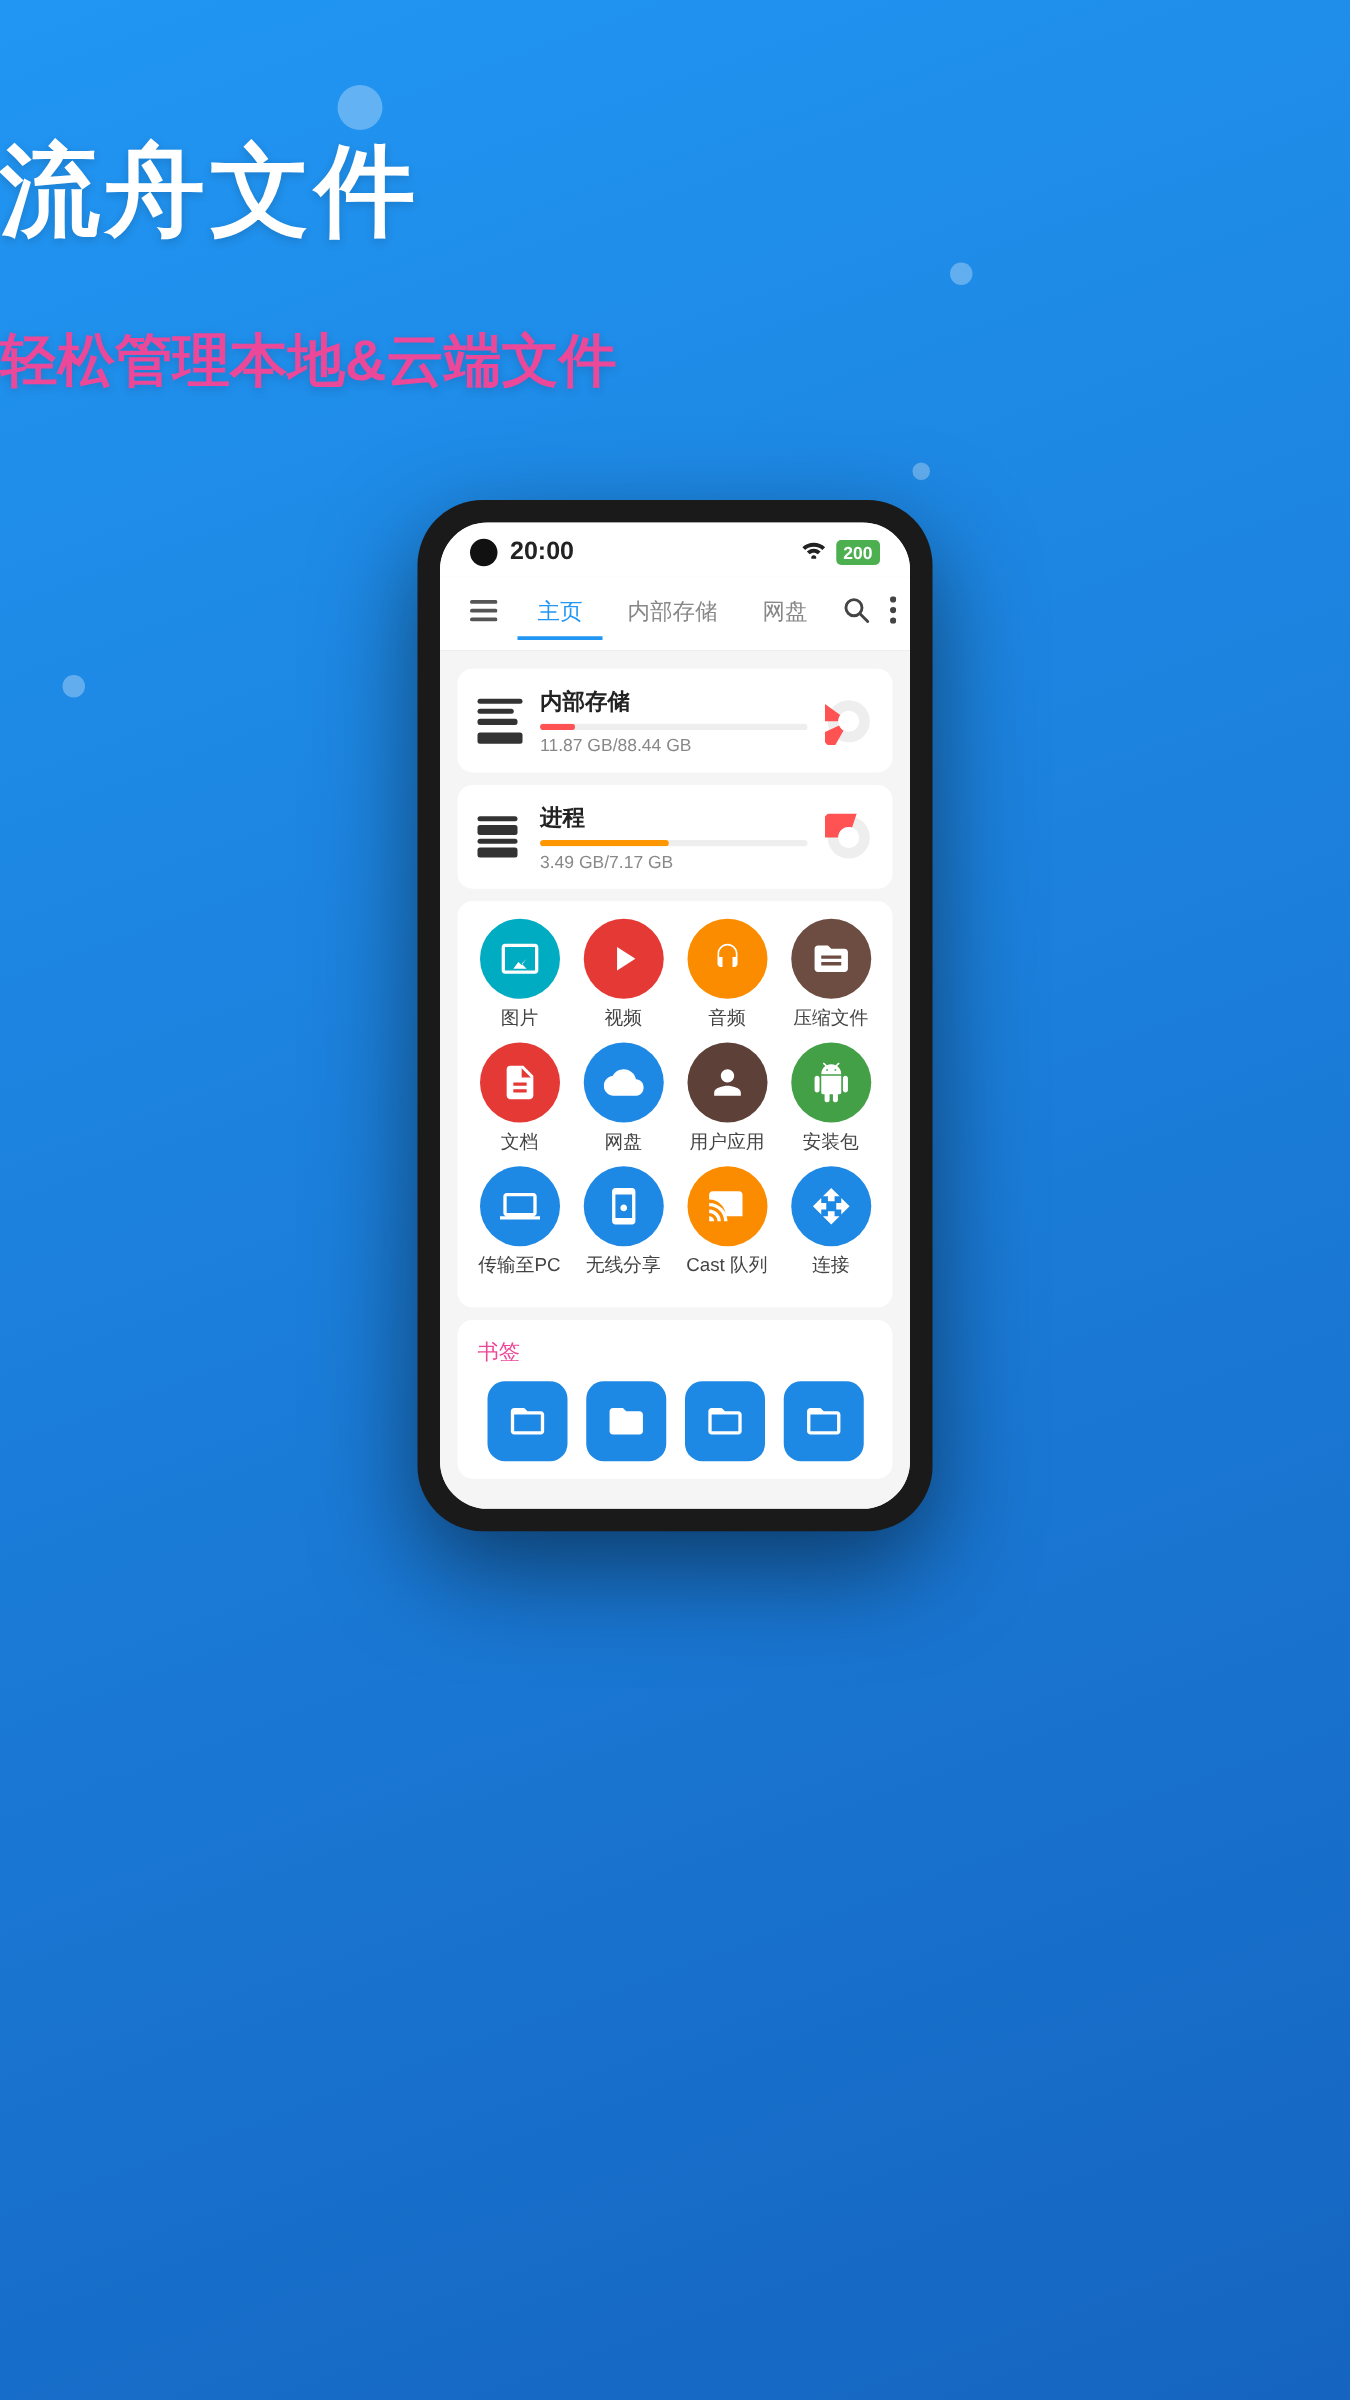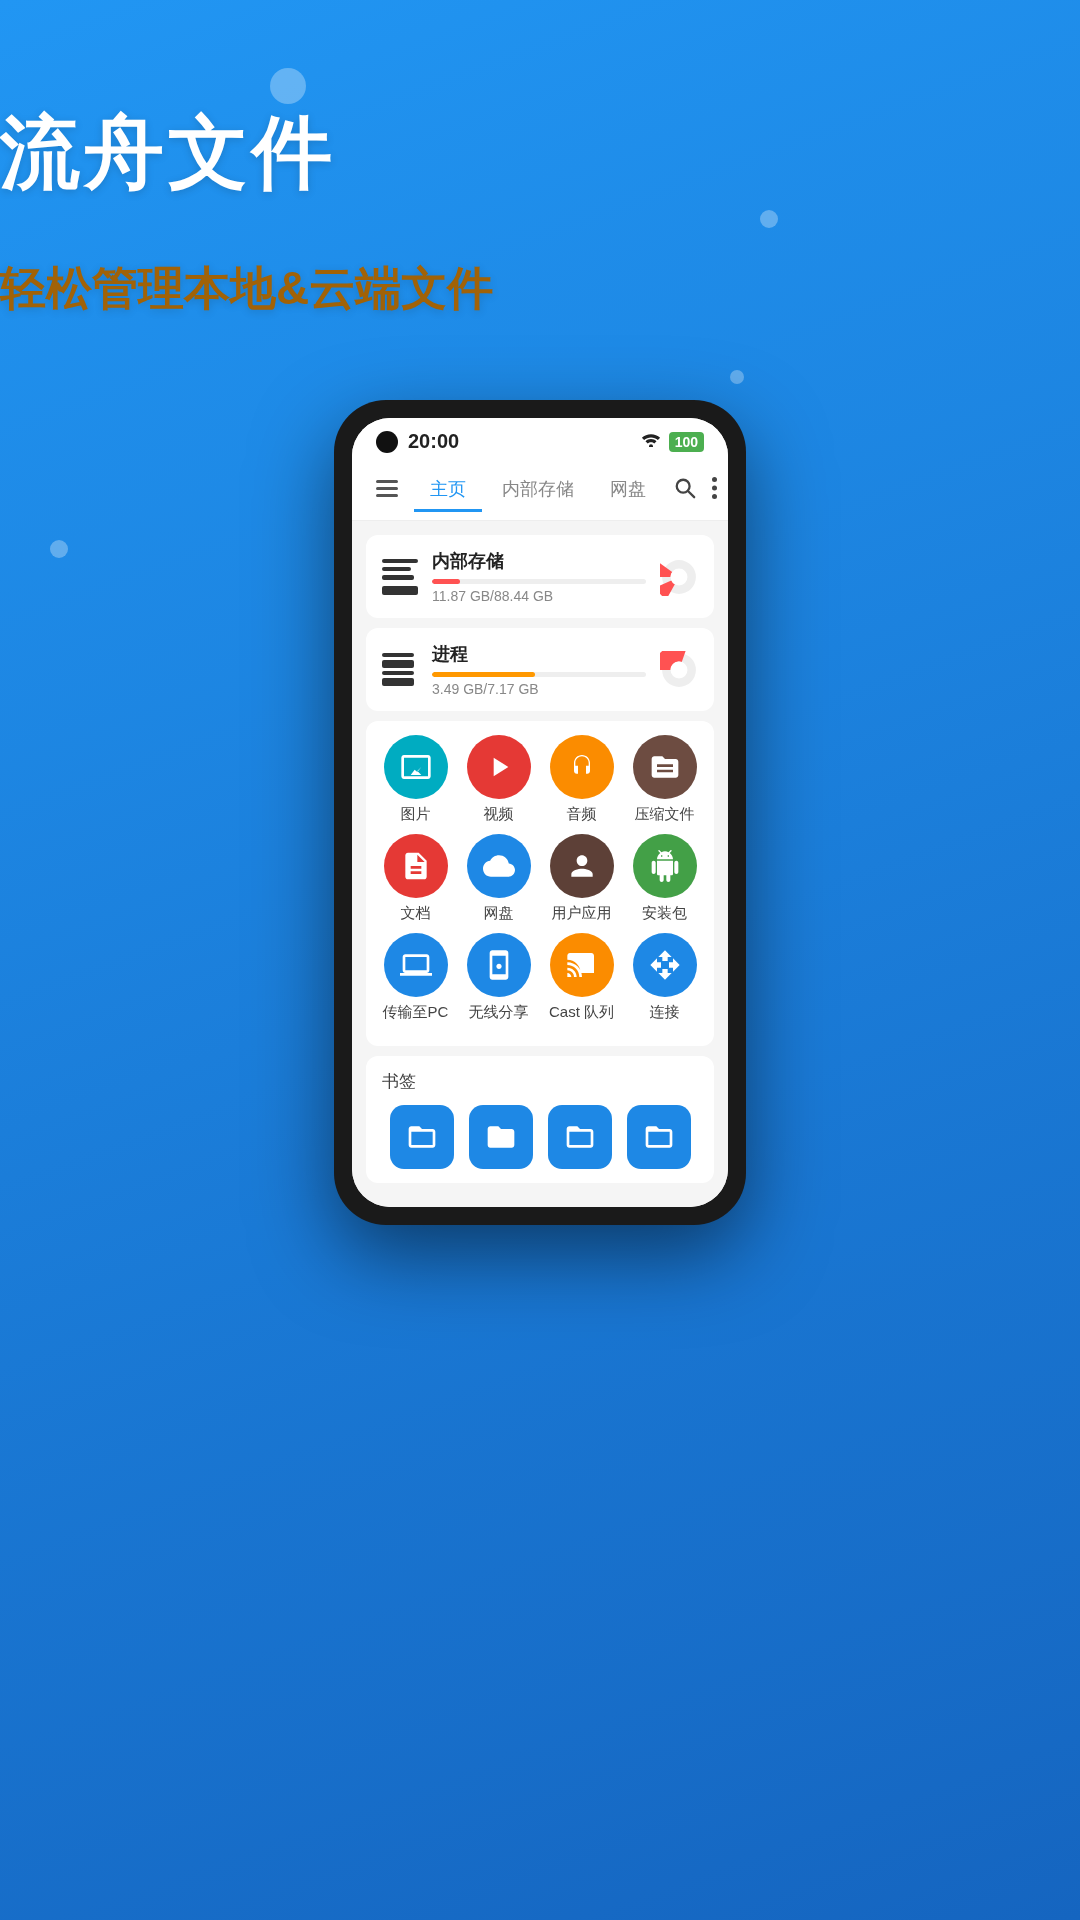--- a/index.html
+++ b/index.html
@@ -31,21 +31,21 @@
       padding-bottom: 30px;
     }
     .app-title {
       color: white;
       font-size: 80px;
       font-weight: bold;
       letter-spacing: 4px;
       text-shadow: 0 2px 8px rgba(0,0,0,0.15);
     }
     .app-subtitle {
-      color: #a16207;
+      color: #ec4899;
       font-size: 46px;
       font-weight: bold;
       margin-top: 50px;
       text-shadow: 0 2px 8px rgba(0,0,0,0.15);
     }
 
     
     .phone-container {
       display: flex;
       justify-content: center;
@@ -216,21 +216,21 @@
 
     
     .bookmark-section {
       background: white;
       border-radius: 12px;
       padding: 14px 16px;
       margin-bottom: 10px;
     }
     .bookmark-title {
       font-size: 17px;
-      color: #404040;
+      color: #ec4899;
       margin-bottom: 12px;
     }
     .bookmark-row {
       display: flex;
       justify-content: space-around;
     }
     .bookmark-item {
       width: 64px;
       height: 64px;
       border-radius: 14px;
@@ -269,21 +269,21 @@
         </div>
         <div class="status-bar-right">
           <span class="wifi-icon">
             <svg width="20" height="16" viewBox="0 0 24 20">
               <path d="M12 4C7.6 4 3.6 5.7 0.6 8.4L3.4 11.2C5.7 9.2 8.7 8 12 8s6.3 1.2 8.6 3.2l2.8-2.8C20.4 5.7 16.4 4 12 4z" fill="#222"></path>
               <path d="M12 10c-2.7 0-5.1 1.1-6.9 2.8l2.8 2.8c1.1-1 2.6-1.6 4.1-1.6s3 .6 4.1 1.6l2.8-2.8C17.1 11.1 14.7 10 12 10z" fill="#222"></path>
               <circle cx="12" cy="19" r="2.5" fill="#222"></circle>
             </svg>
           </span>
           <div class="battery-box">
-            <span>100</span>
+            <span>200</span>
           </div>
         </div>
       </div>
 
       <div class="nav-bar">
         <span class="nav-menu-icon">
           <svg width="22" height="18" viewBox="0 0 22 18">
             <rect y="0" width="22" height="3" rx="1.5" fill="#555"></rect>
             <rect y="7" width="22" height="3" rx="1.5" fill="#555"></rect>
             <rect y="14" width="22" height="3" rx="1.5" fill="#555"></rect>

